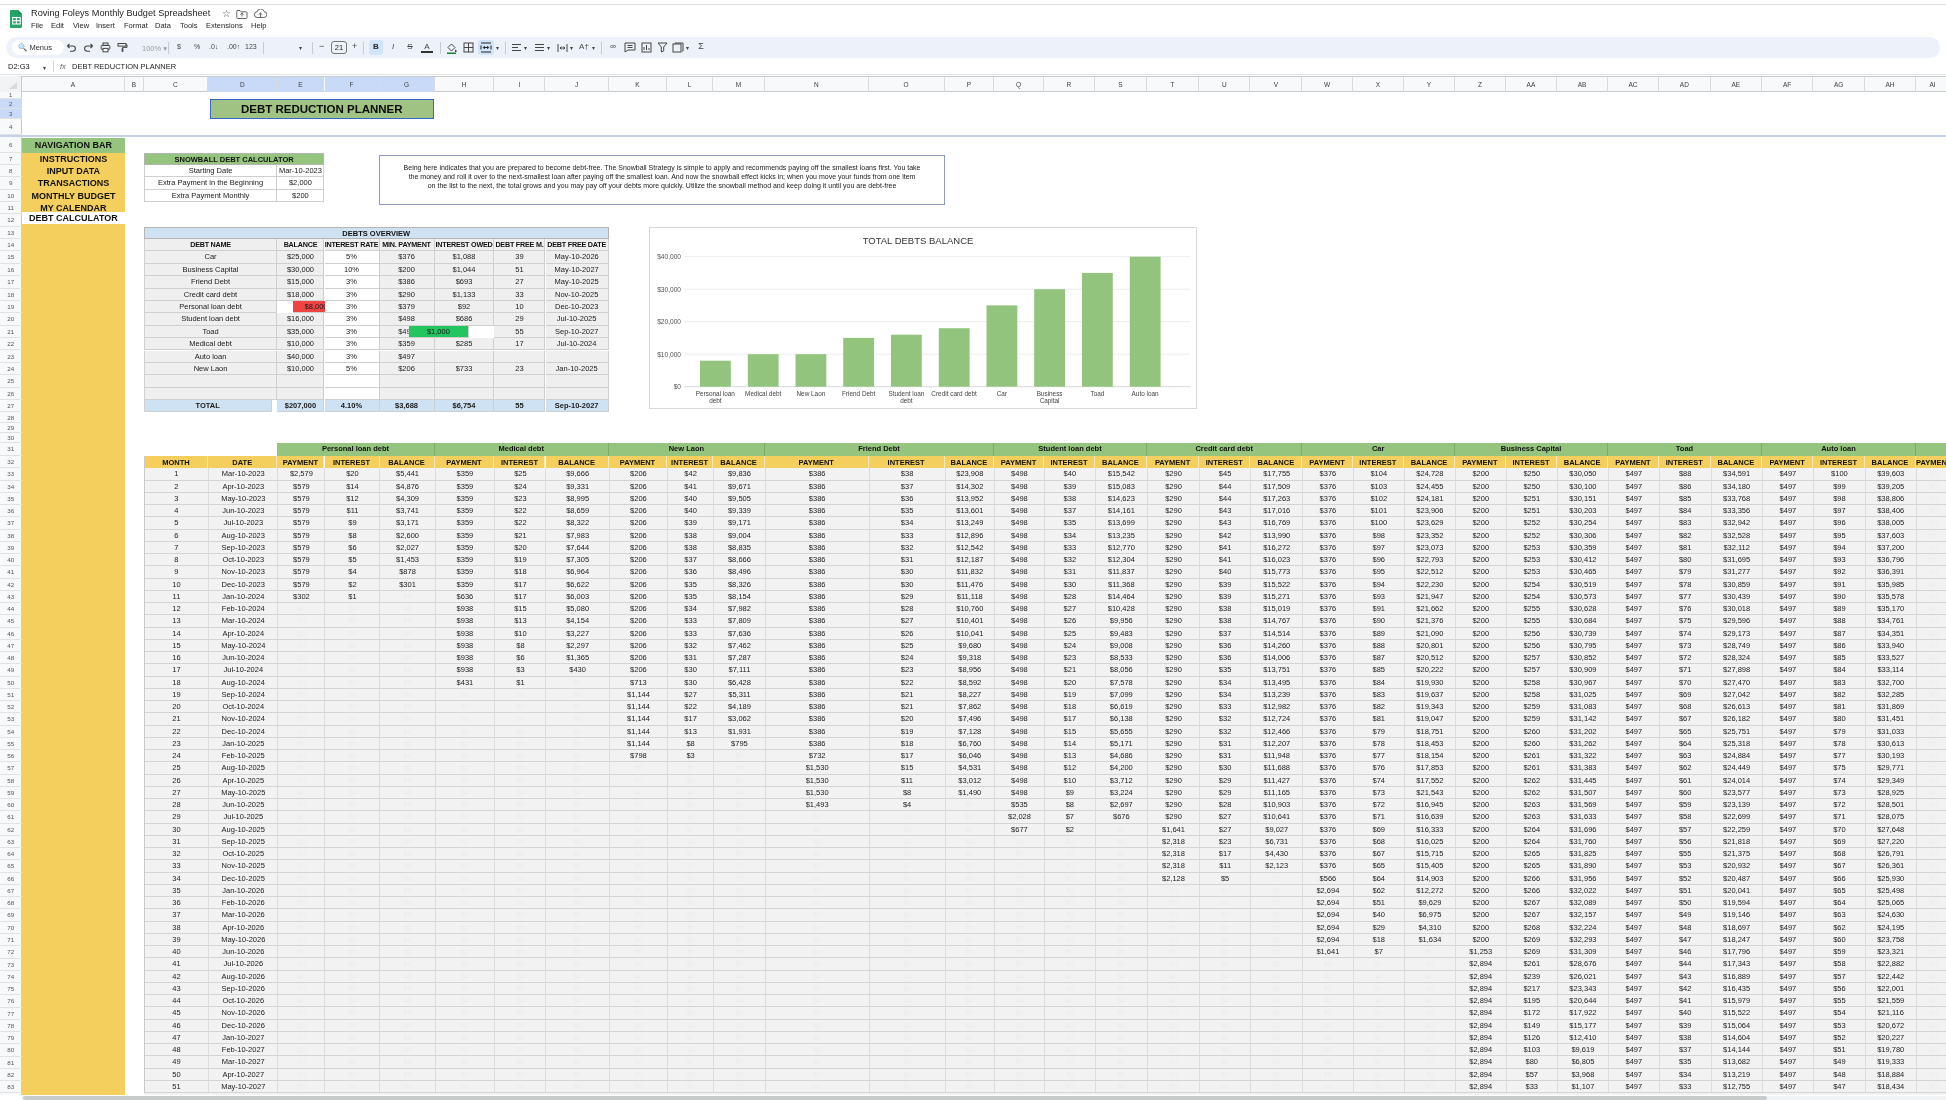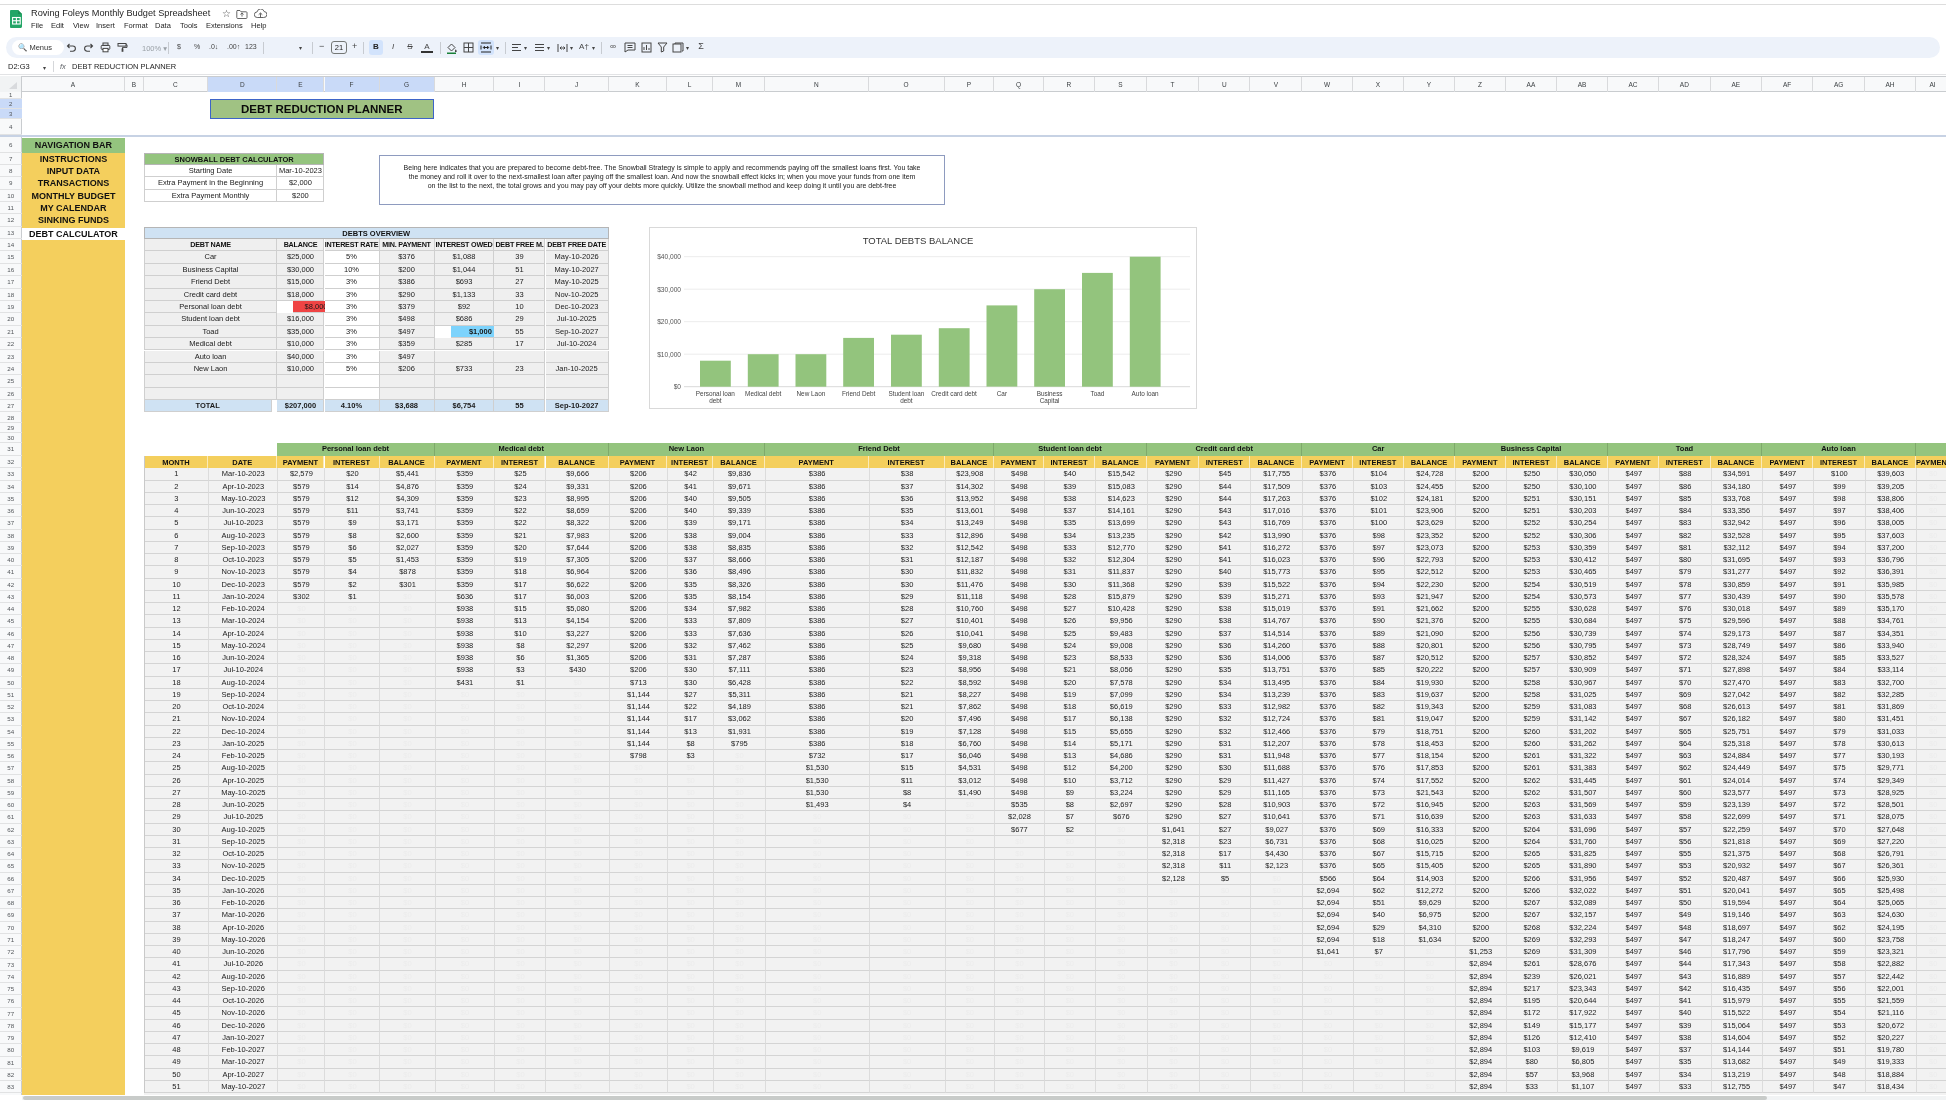--- a/index.html
+++ b/index.html
@@ -264,21 +264,21 @@
 <div class="a tc" style="left:0;top:1081.05px;width:21.5px;height:12.26px;background:transparent;font-size:6.2px;color:#53575b;line-height:12.26px;border-bottom:1px solid #e1e2e3">83</div>
 <div class="a" style="left:0;top:135px;width:1946px;height:2px;background:#c7d2e4"></div>
 <div class="a" style="left:21.5px;top:138px;width:103.9px;height:956.5px;background:#f4cf5d"></div>
 <div class="a tc" style="left:21.5px;top:138px;width:103.9px;height:14.8px;background:#94c47e;font-size:9px;font-weight:bold;color:#111;line-height:15.3px">NAVIGATION BAR</div>
 <div class="a tc" style="left:21.5px;top:152.8px;width:103.9px;height:12.3px;font-size:9px;font-weight:bold;color:#111;line-height:12.8px">INSTRUCTIONS</div>
 <div class="a tc" style="left:21.5px;top:165.1px;width:103.9px;height:12.3px;font-size:9px;font-weight:bold;color:#111;line-height:12.8px">INPUT DATA</div>
 <div class="a tc" style="left:21.5px;top:177.4px;width:103.9px;height:12.3px;font-size:9px;font-weight:bold;color:#111;line-height:12.8px">TRANSACTIONS</div>
 <div class="a tc" style="left:21.5px;top:189.7px;width:103.9px;height:12.3px;font-size:9px;font-weight:bold;color:#111;line-height:12.8px">MONTHLY BUDGET</div>
 <div class="a tc" style="left:21.5px;top:202.0px;width:103.9px;height:12.3px;font-size:9px;font-weight:bold;color:#111;line-height:12.8px">MY CALENDAR</div>
 <div class="a tc" style="left:21.5px;top:214.3px;width:103.9px;height:12.3px;font-size:9px;font-weight:bold;color:#111;line-height:12.8px">SINKING FUNDS</div>
-<div class="a tc" style="left:21.5px;top:228px;width:103.9px;height:12.4px;background:#fff;font-size:9px;font-weight:bold;color:#111;line-height:13px">DEBT CALCULATOR</div>
+<div class="a tc" style="left:21.5px;top:212px;width:103.9px;height:12.4px;background:#fff;font-size:9px;font-weight:bold;color:#111;line-height:13px">DEBT CALCULATOR</div>
 <div class="a tc" style="left:209.5px;top:98.5px;width:224.5px;height:20.5px;background:#a0c283;border:1.5px solid #3d64c8;font-size:11.5px;font-weight:bold;color:#0b0b0b;line-height:18.5px">DEBT REDUCTION PLANNER</div>
 <div class="a tc" style="left:143.7px;top:152.8px;width:180.8px;height:12.3px;background:#94c47e;border:1px solid #b5b5b5;font-size:7.5px;font-weight:bold;color:#111;line-height:12.3px">SNOWBALL DEBT CALCULATOR</div>
 <div class="a tc" style="left:143.7px;top:165.1px;width:133.7px;height:12.3px;background:#fff;border:1px solid #cfcfcf;border-top:none;font-size:7.5px;color:#1a1a1a;line-height:12.3px">Starting Date</div>
 <div class="a tc" style="left:277.4px;top:165.1px;width:47.1px;height:12.3px;background:#fff;border:1px solid #cfcfcf;border-top:none;border-left:none;font-size:7.5px;color:#1a1a1a;line-height:12.3px">Mar-10-2023</div>
 <div class="a tc" style="left:143.7px;top:177.4px;width:133.7px;height:12.3px;background:#fff;border:1px solid #cfcfcf;border-top:none;font-size:7.5px;color:#1a1a1a;line-height:12.3px">Extra Payment in the Beginning</div>
 <div class="a tc" style="left:277.4px;top:177.4px;width:47.1px;height:12.3px;background:#fff;border:1px solid #cfcfcf;border-top:none;border-left:none;font-size:7.5px;color:#1a1a1a;line-height:12.3px">$2,000</div>
 <div class="a tc" style="left:143.7px;top:189.7px;width:133.7px;height:12.3px;background:#fff;border:1px solid #cfcfcf;border-top:none;font-size:7.5px;color:#1a1a1a;line-height:12.3px">Extra Payment Monthly</div>
 <div class="a tc" style="left:277.4px;top:189.7px;width:47.1px;height:12.3px;background:#fff;border:1px solid #cfcfcf;border-top:none;border-left:none;font-size:7.5px;color:#1a1a1a;line-height:12.3px">$200</div>
 <div class="a" style="left:378.9px;top:154.5px;width:566.3px;height:50.6px;background:#fff;border:1px solid #8e9bbf;text-align:center">
 <div style="margin-top:7px;font-size:7px;line-height:9.4px;color:#1a1a1a;padding:0 8px">Being here indicates that you are prepared to become debt-free. The Snowball Strategy is simple to apply and recommends paying off the smallest loans first. You take<br>the money and roll it over to the next-smallest loan after paying off the smallest loan. And now the snowball effect kicks in; when you move your funds from one item<br>on the list to the next, the total grows and you may pay off your debts more quickly. Utilize the snowball method and keep doing it until you are debt-free</div>
@@ -330,21 +330,21 @@
 <div class="cell tc" style="left:277.4px;top:313.3px;width:47.1px;height:12.4px;background:#efefef;border:1px solid #cfcfcf;border-top:none;border-left:none;font-size:7.5px;font-weight:normal;color:#1a1a1a;line-height:12.9px">$16,000</div>
 <div class="cell tc" style="left:324.5px;top:313.3px;width:55.0px;height:12.4px;background:#fff;border:1px solid #cfcfcf;border-top:none;border-left:none;font-size:7.5px;font-weight:normal;color:#1a1a1a;line-height:12.9px">3%</div>
 <div class="cell tc" style="left:379.5px;top:313.3px;width:55.1px;height:12.4px;background:#efefef;border:1px solid #cfcfcf;border-top:none;border-left:none;font-size:7.5px;font-weight:normal;color:#1a1a1a;line-height:12.9px">$498</div>
 <div class="cell tc" style="left:434.6px;top:313.3px;width:59.8px;height:12.4px;background:#efefef;border:1px solid #cfcfcf;border-top:none;border-left:none;font-size:7.5px;font-weight:normal;color:#1a1a1a;line-height:12.9px">$686</div>
 <div class="cell tc" style="left:494.4px;top:313.3px;width:51.1px;height:12.4px;background:#efefef;border:1px solid #cfcfcf;border-top:none;border-left:none;font-size:7.5px;font-weight:normal;color:#1a1a1a;line-height:12.9px">29</div>
 <div class="cell tc" style="left:545.5px;top:313.3px;width:63.3px;height:12.4px;background:#efefef;border:1px solid #cfcfcf;border-top:none;border-left:none;font-size:7.5px;font-weight:normal;color:#1a1a1a;line-height:12.9px">Jul-10-2025</div>
 <div class="cell tc" style="left:143.7px;top:325.7px;width:133.7px;height:12.4px;background:#efefef;border:1px solid #cfcfcf;border-top:none;font-size:7.5px;font-weight:normal;color:#1a1a1a;line-height:12.9px">Toad</div>
 <div class="cell tc" style="left:277.4px;top:325.7px;width:47.1px;height:12.4px;background:#efefef;border:1px solid #cfcfcf;border-top:none;border-left:none;font-size:7.5px;font-weight:normal;color:#1a1a1a;line-height:12.9px">$35,000</div>
 <div class="cell tc" style="left:324.5px;top:325.7px;width:55.0px;height:12.4px;background:#fff;border:1px solid #cfcfcf;border-top:none;border-left:none;font-size:7.5px;font-weight:normal;color:#1a1a1a;line-height:12.9px">3%</div>
 <div class="cell tc" style="left:379.5px;top:325.7px;width:55.1px;height:12.4px;background:#efefef;border:1px solid #cfcfcf;border-top:none;border-left:none;font-size:7.5px;font-weight:normal;color:#1a1a1a;line-height:12.9px">$497</div>
-<div class="cell tc" style="left:451px;top:325.7px;width:59.8px;height:12.4px;background:#7dd3fc;border:1px solid #cfcfcf;border-top:none;border-left:none;font-size:7.5px;font-weight:bold;color:#1a1a1a;line-height:12.9px">$1,000</div>
+<div class="cell tc" style="left:409px;top:325.7px;width:59.8px;height:12.4px;background:#22c55e;border:1px solid #cfcfcf;border-top:none;border-left:none;font-size:7.5px;font-weight:normal;color:#1a1a1a;line-height:12.9px">$1,000</div>
 <div class="cell tc" style="left:494.4px;top:325.7px;width:51.1px;height:12.4px;background:#efefef;border:1px solid #cfcfcf;border-top:none;border-left:none;font-size:7.5px;font-weight:normal;color:#1a1a1a;line-height:12.9px">55</div>
 <div class="cell tc" style="left:545.5px;top:325.7px;width:63.3px;height:12.4px;background:#efefef;border:1px solid #cfcfcf;border-top:none;border-left:none;font-size:7.5px;font-weight:normal;color:#1a1a1a;line-height:12.9px">Sep-10-2027</div>
 <div class="cell tc" style="left:143.7px;top:338.1px;width:133.7px;height:12.4px;background:#efefef;border:1px solid #cfcfcf;border-top:none;font-size:7.5px;font-weight:normal;color:#1a1a1a;line-height:12.9px">Medical debt</div>
 <div class="cell tc" style="left:277.4px;top:338.1px;width:47.1px;height:12.4px;background:#efefef;border:1px solid #cfcfcf;border-top:none;border-left:none;font-size:7.5px;font-weight:normal;color:#1a1a1a;line-height:12.9px">$10,000</div>
 <div class="cell tc" style="left:324.5px;top:338.1px;width:55.0px;height:12.4px;background:#fff;border:1px solid #cfcfcf;border-top:none;border-left:none;font-size:7.5px;font-weight:normal;color:#1a1a1a;line-height:12.9px">3%</div>
 <div class="cell tc" style="left:379.5px;top:338.1px;width:55.1px;height:12.4px;background:#efefef;border:1px solid #cfcfcf;border-top:none;border-left:none;font-size:7.5px;font-weight:normal;color:#1a1a1a;line-height:12.9px">$359</div>
 <div class="cell tc" style="left:434.6px;top:338.1px;width:59.8px;height:12.4px;background:#efefef;border:1px solid #cfcfcf;border-top:none;border-left:none;font-size:7.5px;font-weight:normal;color:#1a1a1a;line-height:12.9px">$285</div>
 <div class="cell tc" style="left:494.4px;top:338.1px;width:51.1px;height:12.4px;background:#efefef;border:1px solid #cfcfcf;border-top:none;border-left:none;font-size:7.5px;font-weight:normal;color:#1a1a1a;line-height:12.9px">17</div>
 <div class="cell tc" style="left:545.5px;top:338.1px;width:63.3px;height:12.4px;background:#efefef;border:1px solid #cfcfcf;border-top:none;border-left:none;font-size:7.5px;font-weight:normal;color:#1a1a1a;line-height:12.9px">Jul-10-2024</div>
 <div class="cell tc" style="left:143.7px;top:350.5px;width:133.7px;height:12.4px;background:#efefef;border:1px solid #cfcfcf;border-top:none;font-size:7.5px;font-weight:normal;color:#1a1a1a;line-height:12.9px">Auto loan</div>
@@ -803,21 +803,21 @@
     <i>$17</i>
     <i>$6,003</i>
     <i>$206</i>
     <i>$35</i>
     <i>$8,154</i>
     <i>$386</i>
     <i>$29</i>
     <i>$11,118</i>
     <i>$498</i>
     <i>$28</i>
-    <i>$15,879</i>
+    <i>$14,464</i>
     <i>$290</i>
     <i>$39</i>
     <i>$15,271</i>
     <i>$376</i>
     <i>$93</i>
     <i>$21,947</i>
     <i>$200</i>
     <i>$254</i>
     <i>$30,573</i>
     <i>$497</i>

